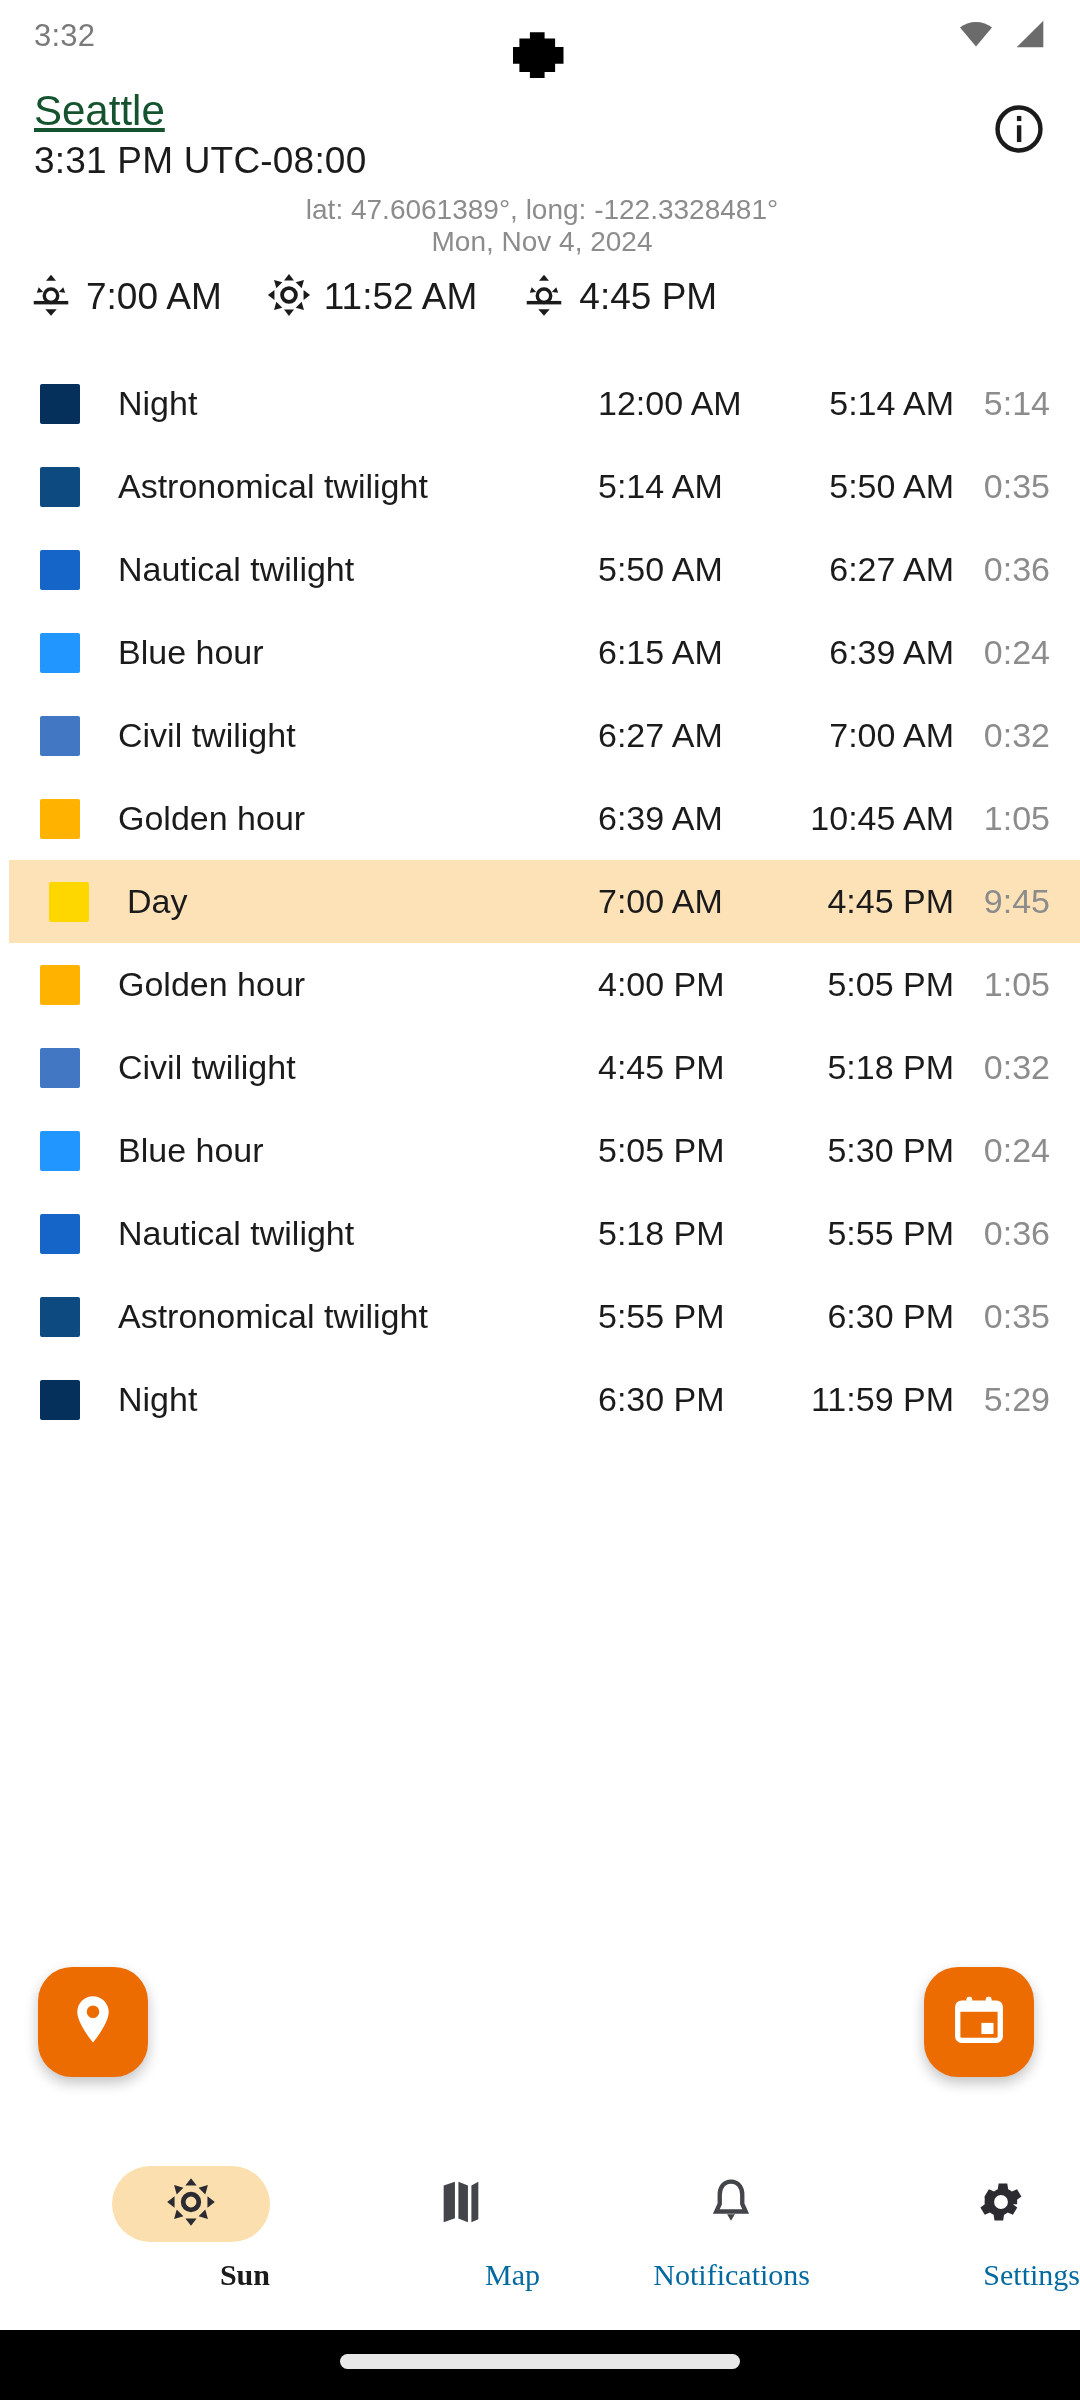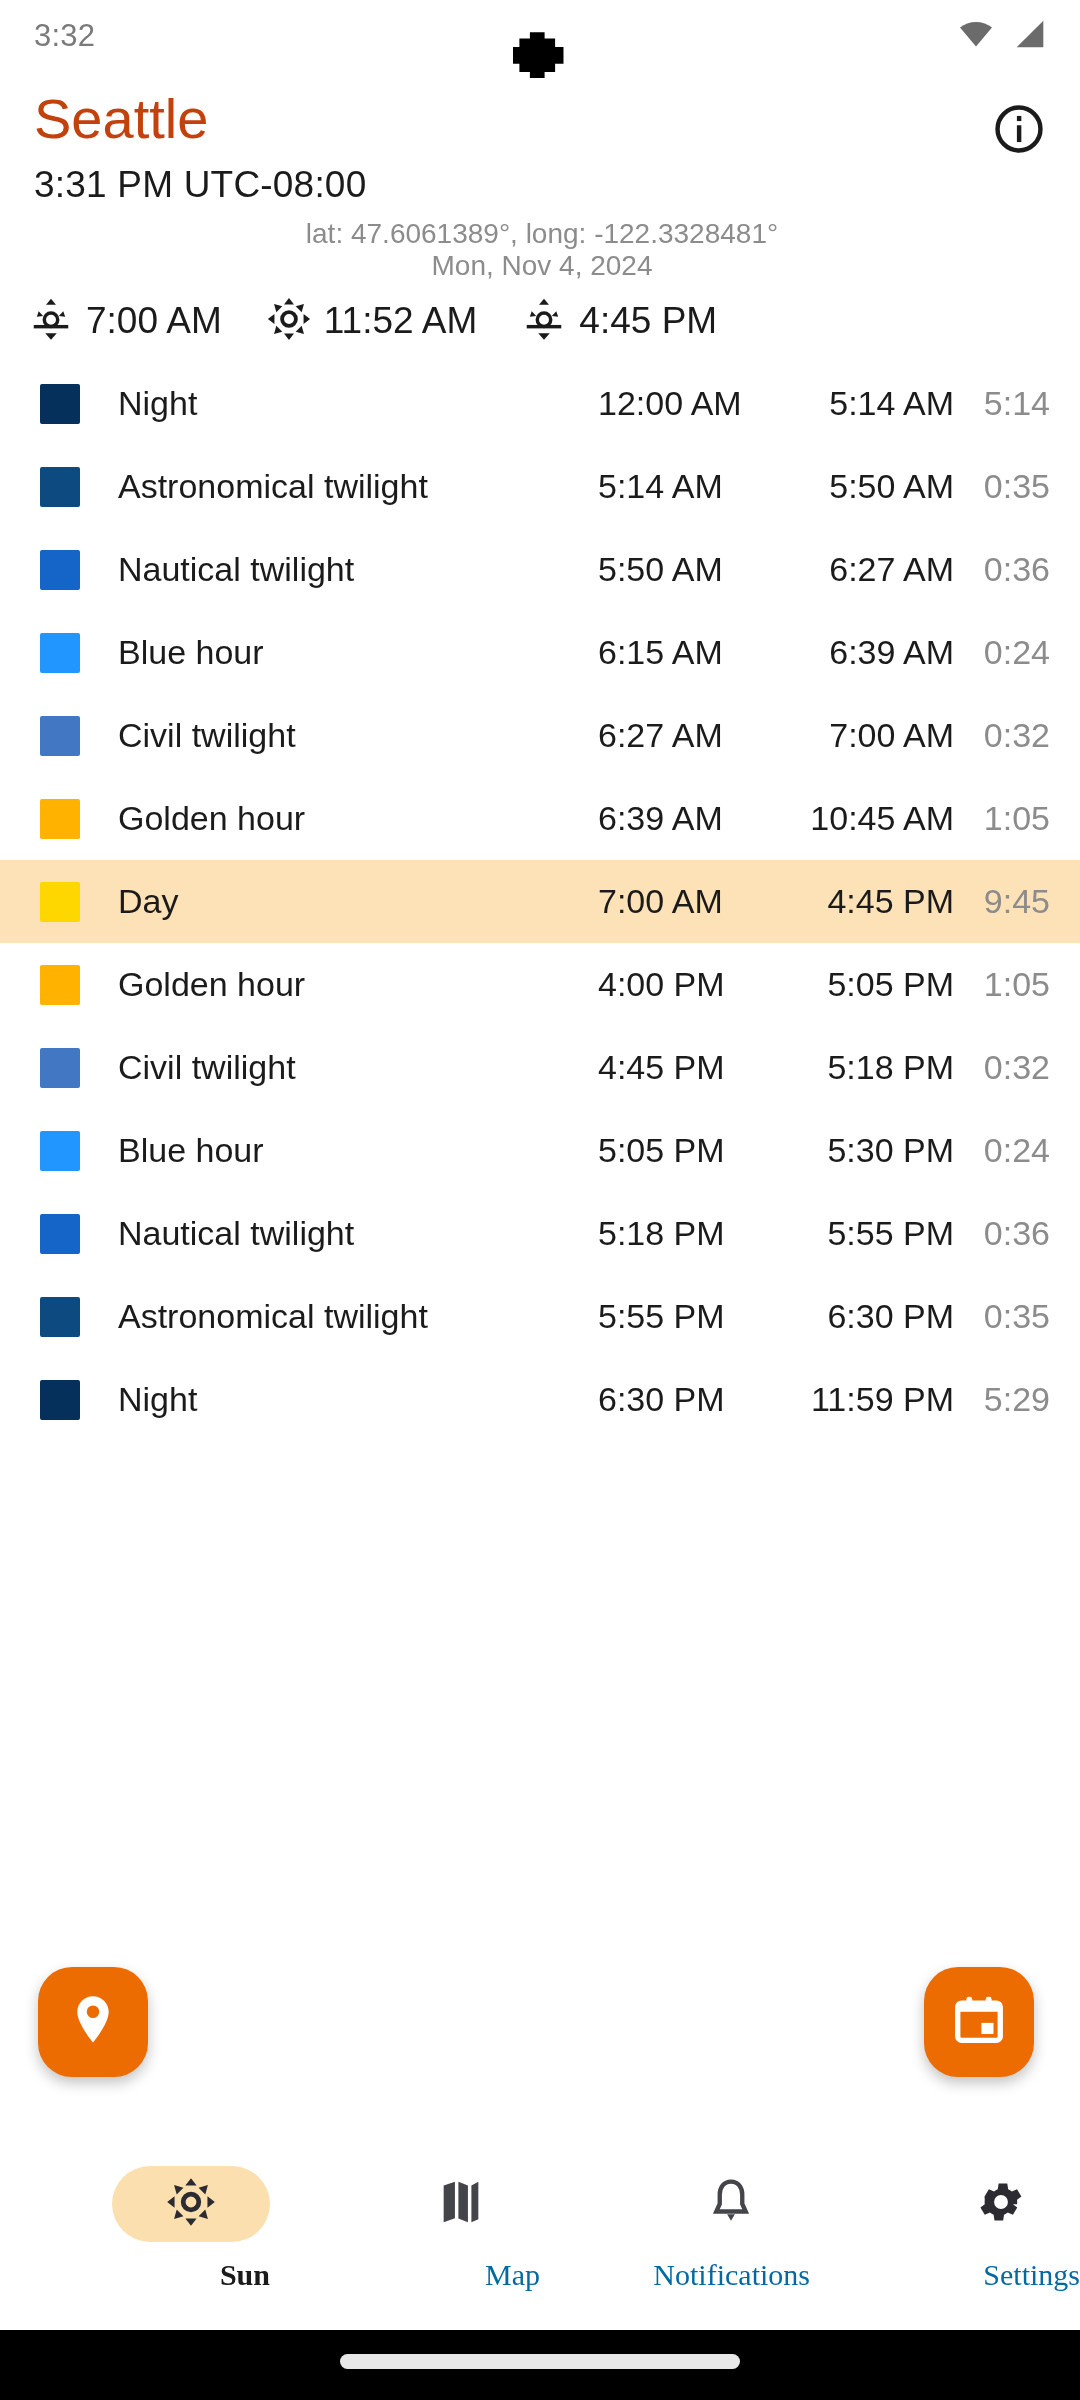--- a/index.html
+++ b/index.html
@@ -25,22 +25,22 @@
   #camera-cutout {
     position:absolute; left:513px; top:26px; width:52px; height:52px;
   }
 
   
   #header { position:absolute; top:72px; left:0; width:1080px; }
   #header-top {
     display:flex; align-items:flex-start; justify-content:space-between;
     padding:14px 30px 0 34px;
   }
-  #city-name { font-size:56px; color:#c2410c; line-height:1.18; font-weight:400; }
-  #local-time { font-size:37px; color:#1b1b1b; margin-top:12px; letter-spacing:.2px; }
+  #city-name { font-size:42px; color:#14532d; line-height:1.18; font-weight:400;text-decoration:underline; }
+  #local-time { font-size:37px; color:#1b1b1b; margin-top:4px; letter-spacing:.2px; }
   #info-button {
     width:62px; height:62px; margin-top:14px;
     display:flex; align-items:center; justify-content:center;
   }
   #coord-row {
     display:flex; align-items:center; justify-content:space-between;
     padding:12px 30px 0 34px;
     font-size:28px; color:#8c8c8c;flex-direction:column;
   }
   #sun-times-row {
@@ -48,21 +48,21 @@
     padding:14px 0 0 28px; gap:0;
   }
   .sun-time { display:flex; align-items:center; gap:12px; margin-right:44px; }
   .sun-time-label { font-size:37px; color:#1b1b1b; }
 
   
   #phase-table { position:absolute; top:362px; left:0; width:1080px; }
   .phase-row {
     display:flex; align-items:center; height:83px; padding-left:40px; padding-right:30px;
   }
-  .phase-row.is-current { background:#fde2b8; }
+  .phase-row.is-current { background:#fde2b8;margin-left:9px; }
   .swatch { width:40px; height:40px; flex:0 0 40px; border-radius:2px; }
   .phase-label { flex:1 1 auto; font-size:34px; color:#1b1b1b; padding-left:38px; }
   .col-start { width:180px; text-align:left; font-size:34px; color:#1b1b1b; }
   .col-end   { width:176px; text-align:right; font-size:34px; color:#1b1b1b; }
   .col-dur   { width:96px;  text-align:right; font-size:34px; color:#8c8c8c; }
 
   
   .fab {
     position:absolute; width:110px; height:110px; border-radius:34px;
     background:#ed6c02;

